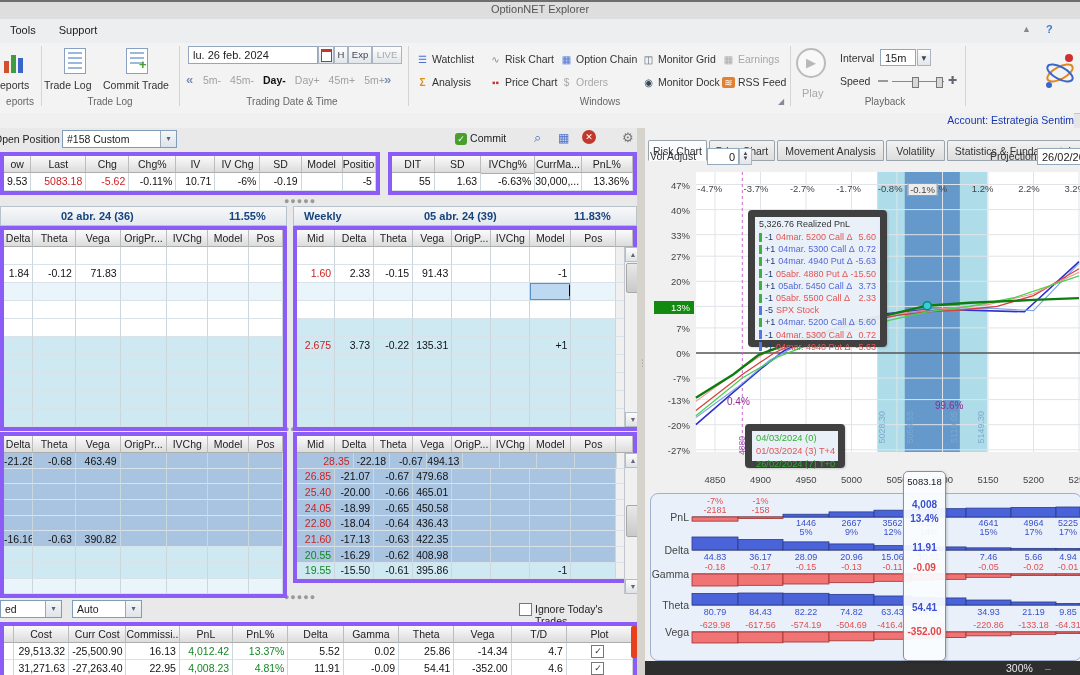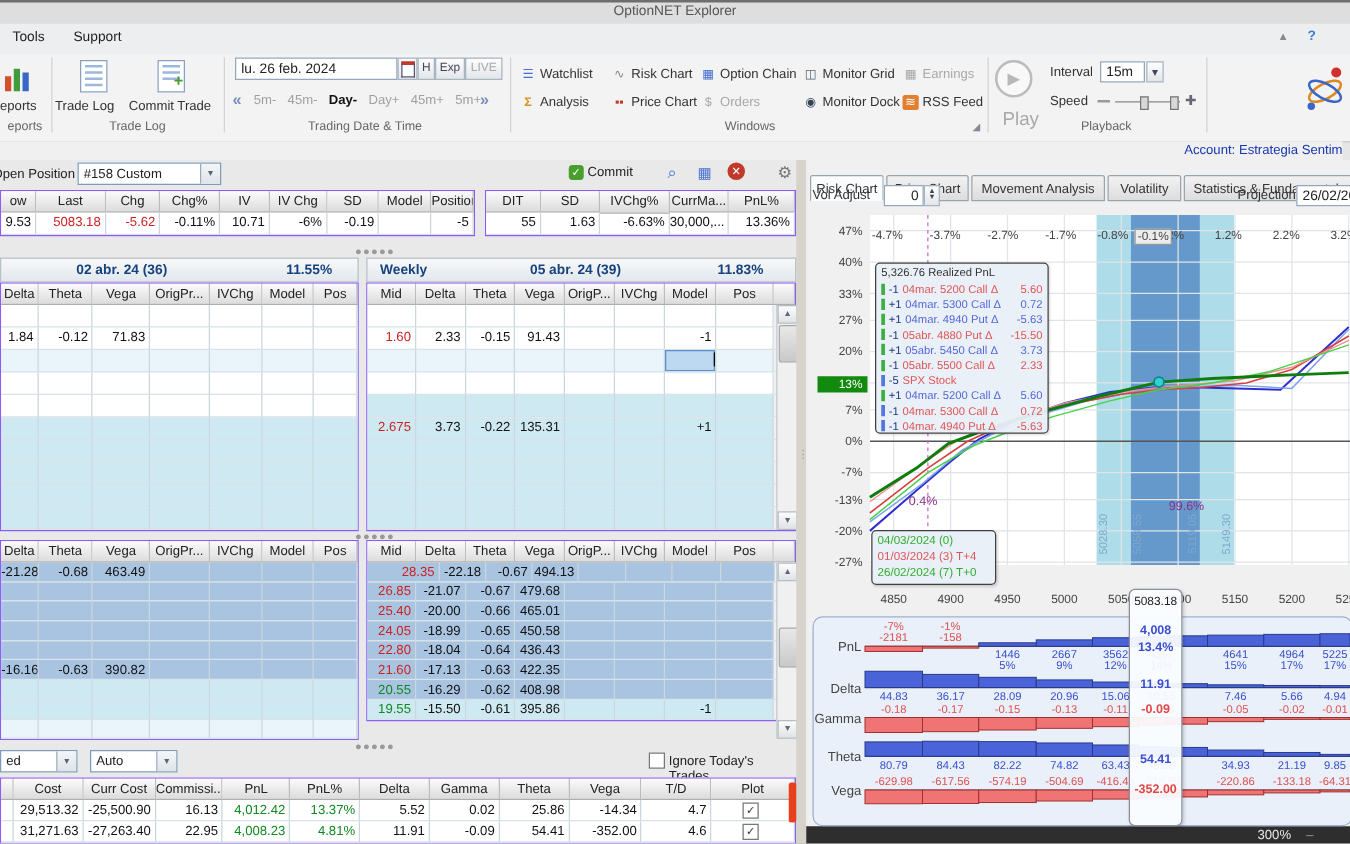--- a/index.html
+++ b/index.html
@@ -28,21 +28,21 @@
   .navarrow{position:absolute;color:#7a8fb5;font-size:13px;font-weight:bold;top:29px;}
   .stepbtn{font-size:10.5px;color:#a0a0a0;margin-right:9px;}
   .stepbtn.on{color:#111;font-weight:bold;}
   .accline{left:0;top:113px;width:1074px;height:15px;background:#f0f0f0;text-align:right;
            color:#1836b0;font-size:10.5px;padding-top:1px;}
   
   .leftpanel{left:0;top:128px;width:637px;height:547px;background:#e9e9e9;}
   .splitter{left:637px;top:128px;width:8px;height:547px;background:#d6d3cc;}
   .rightpanel{left:645px;top:128px;width:435px;height:547px;background:#f0f0f0;}
   
-  .grid{position:absolute;background:#fff;border:1px solid #8b5cf6;box-sizing:border-box;}
+  .grid{position:absolute;background:#fff;border:4px solid #8b5cf6;box-sizing:border-box;}
   .grow{display:flex;}
   .gc{box-sizing:border-box;border-right:1px solid #ccd6dd;border-bottom:1px solid #d8e2e8;
       font-size:10.5px;text-align:right;padding:1.5px 3px 0 0;overflow:hidden;white-space:nowrap;color:#111;}
   .gh{box-sizing:border-box;background:linear-gradient(#fbfbfb,#dcdcdc);border-right:1px solid #bcbcbc;
       border-bottom:1px solid #adadad;text-align:center;font-size:10.5px;color:#222;padding-top:2px;
       overflow:hidden;white-space:nowrap;}
   .sechdr{position:absolute;height:20px;background:linear-gradient(#f8f8f8,#e2e8ee);border:1px solid #b8c2ca;
           box-sizing:border-box;color:#16437e;font-weight:bold;font-size:11px;}
   .grip{position:absolute;color:#999;font-size:9px;letter-spacing:1px;text-align:center;}
   .cbox{display:inline-block;width:11px;height:11px;border:1px solid #777;background:#fff;
@@ -58,22 +58,22 @@
                border:1px solid #a8a8a8;border-radius:2px;}
   
   .tab{position:absolute;top:0;height:21px;box-sizing:border-box;border:1px solid #9aa4ac;
        background:linear-gradient(#f2f2f2,#dddddd);text-align:center;font-size:10.5px;color:#333;
        padding-top:4px;border-radius:2px 2px 0 0;overflow:hidden;white-space:nowrap;}
   .tab.active{background:#fafcfd;font-weight:normal;border-bottom:1px solid #fafcfd;}
   .clbl{position:absolute;font-size:10.5px;color:#333;}
   .toplbl{position:absolute;font-size:9.5px;color:#444;transform:translateX(-50%);top:55px;}
   .ylbl{position:absolute;font-size:9.5px;color:#444;text-align:right;width:40px;}
   .xlbl{position:absolute;font-size:9.5px;color:#444;transform:translateX(-50%);top:346px;}
-  .infobox{position:absolute;background:rgba(233,239,248,0.95);border:1px solid #404040;border-radius:4px;
-           box-shadow:1px 1px 2px rgba(0,0,0,0.15);font-size:9px;padding:2px 4px;box-sizing:border-box;}
+  .infobox{position:absolute;background:rgba(233,239,248,0.95);border:7px solid #404040;border-radius:4px;
+           box-shadow:1px 1px 2px rgba(0,0,0,0.15);font-size:9px;padding:2px 4px;box-sizing:border-box;margin-left:48px;}
   .lrow{display:flex;align-items:center;height:12.2px;white-space:nowrap;}
   .lmark{display:inline-block;width:3px;height:9px;margin-right:3px;}
   .lqty{color:#223a7a;margin-right:3px;}
   .purple{position:absolute;color:#8b2f8b;font-size:10px;}
   .greekpanel{position:absolute;background:#e9f0fa;border:1px solid #9db0cf;border-radius:8px;}
   .overlaybox{position:absolute;background:rgba(250,252,255,0.94);border:1px solid #8a8f99;border-radius:5px;
               box-shadow:1px 1px 3px rgba(0,0,0,0.2);}
   .ovitem{position:absolute;width:100%;text-align:center;font-size:10px;font-weight:bold;}
   .statusbar{position:absolute;background:#2e2e2e;color:#e8e8e8;font-size:10.5px;}
   .redbar{position:absolute;background:#e8401c;border-radius:2px;}
@@ -144,21 +144,21 @@
     <div class="witem" style="left:416px;top:33px;"><span class="wic" style="color:#d89020;font-weight:bold;">Σ</span><span>Analysis</span></div>
     <div class="witem" style="left:489px;top:33px;"><span class="wic" style="color:#c0392b;">▪▪</span><span>Price Chart</span></div>
     <div class="witem dis" style="left:560px;top:33px;"><span class="wic">$</span><span>Orders</span></div>
     <div class="witem" style="left:642px;top:33px;"><span class="wic" style="color:#345;">◉</span><span>Monitor Dock</span></div>
     <div class="witem" style="left:722px;top:33px;"><span class="wic" style="color:#fff;background:#e08030;border-radius:2px;">≋</span><span>RSS Feed</span></div>
     <div class="glabel" style="left:540px;width:120px;">Windows</div>
     <span class="a" style="left:778px;top:54px;color:#889;font-size:8px;">◢</span>
     <div class="gdiv" style="left:790px;"></div>
 
     <div class="a" style="left:796px;top:5px;width:26px;height:26px;border:2px solid #bbb;border-radius:50%;color:#b8b8b8;text-align:center;font-size:13px;line-height:25px;background:#f8f8f8;">▶</div>
-    <span class="a dis" style="left:802px;top:44px;font-size:15px;">Play</span>
+    <span class="a dis" style="left:802px;top:44px;font-size:11px;">Play</span>
     <span class="a rbtnlabel" style="left:840px;top:9px;">Interval</span>
     <div class="field" style="left:880px;top:6px;width:36px;height:17px;">15m</div>
     <div class="minibtn" style="left:917px;top:6px;width:14px;height:17px;">▾</div>
     <span class="a rbtnlabel" style="left:840px;top:32px;">Speed</span>
     <div class="a" style="left:878px;top:37px;width:10px;height:2px;background:#999;"></div>
     <div class="a" style="left:892px;top:38px;width:52px;height:1px;background:#888;"></div>
     <div class="a" style="left:912px;top:34px;width:5px;height:9px;background:#d8d8d8;border:1px solid #777;"></div>
     <div class="a" style="left:936px;top:34px;width:5px;height:9px;background:#d8d8d8;border:1px solid #777;"></div>
     <span class="a" style="left:948px;top:31px;color:#667;">✚</span>
     <div class="glabel" style="left:830px;width:110px;">Playback</div>

